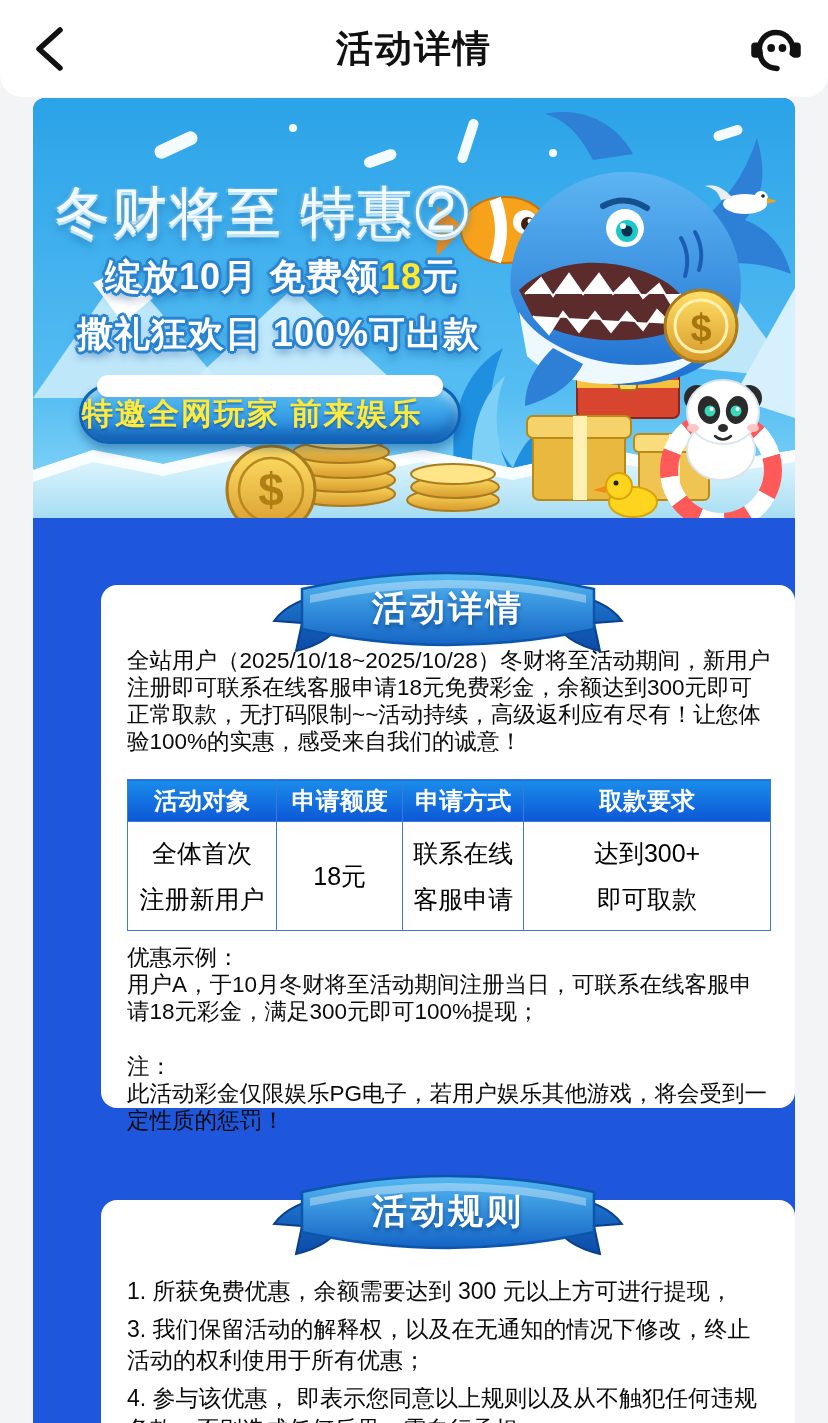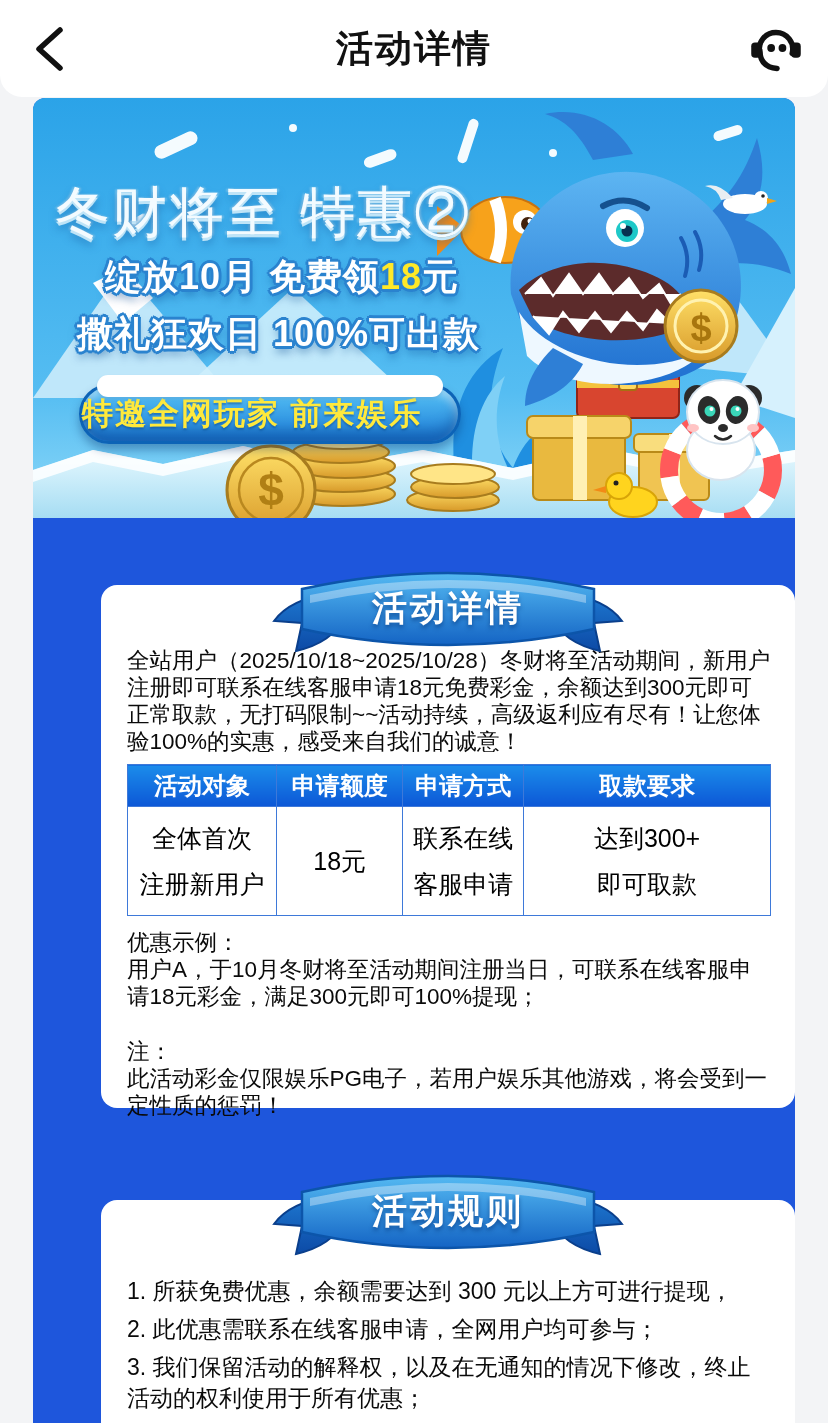--- a/index.html
+++ b/index.html
@@ -67,21 +67,21 @@
     font-size:35px;font-weight:800;color:#fff;letter-spacing:3px;
     text-shadow:0 3px 4px rgba(8,60,130,.65);
   }
   
   .card{position:absolute;left:68px;width:694px;background:#fff;border-radius:16px;z-index:4;}
   .card-details{top:487px;height:523px;}
   .card-rules{top:1102px;height:303px;}
   .card-inner{padding:62px 24px 0 26px;}
   .para{font-size:22.5px;line-height:27px;color:#0a0a0a;}
   
-  .promo-table{width:100%;border-collapse:collapse;margin-top:9px;table-layout:fixed;}
+  .promo-table{width:100%;border-collapse:collapse;margin-top:24px;table-layout:fixed;}
   .promo-table th{
     background:linear-gradient(#1b8ceb,#0c57d6);color:#fff;font-size:24px;font-weight:700;
     height:41px;border:1px solid #3e79d9;padding:0;
   }
   .promo-table td{
     border:1px solid #3e79d9;text-align:center;vertical-align:middle;height:108px;
     font-size:25px;color:#000;padding:0;background:#fff;
   }
   .cell-line{line-height:46px;}
   .col1{width:23.2%;}.col2{width:19.6%;}.col3{width:18.8%;}.col4{width:38.4%;}
@@ -370,20 +370,19 @@
           <path d="M64,36 C36,40 16,50 6,64 L34,66 L28,94 C54,88 68,76 72,66 Z" fill="url(#gTail)" stroke="#0a3f8c" stroke-width="2"></path>
           <path d="M296,36 C324,40 344,50 354,64 L326,66 L332,94 C306,88 292,76 288,66 Z" fill="url(#gTail)" stroke="#0a3f8c" stroke-width="2"></path>
           <path d="M34,32 Q180,0 326,32 L326,72 Q180,104 34,72 Z" fill="url(#gBand)" stroke="#0c55aa" stroke-width="2.5"></path>
           <path d="M42,38 Q180,8 318,38 L318,46 Q180,16 42,46 Z" fill="#ffffff" opacity="0.35"></path>
         </svg>
         <div class="ribbon-text">活动规则</div>
       </div>
 
       <div class="rules-inner">
         <div class="rule">1. 所获免费优惠，余额需要达到 300 元以上方可进行提现，</div>
-        <div class="rule">2. 此优惠需联系在线客服申请，全网用户均可参与；</div>
         <div class="rule">3. 我们保留活动的解释权，以及在无通知的情况下修改，终止活动的权利使用于所有优惠；</div>
         <div class="rule">4. 参与该优惠， 即表示您同意以上规则以及从不触犯任何违规条款，否则造成任何后果，需自行承担。</div>
       </div>
     </div>
 
   </div>
 </div>
 
 </body></html>

